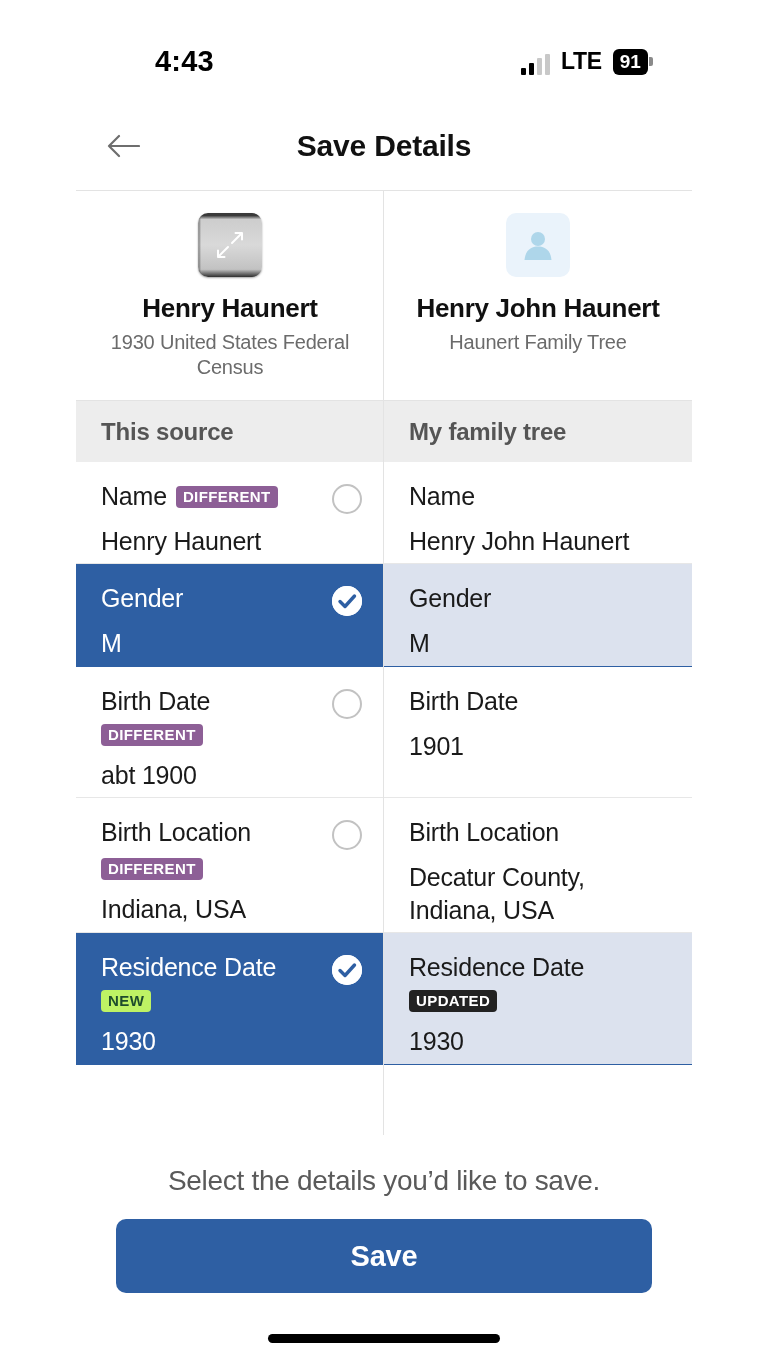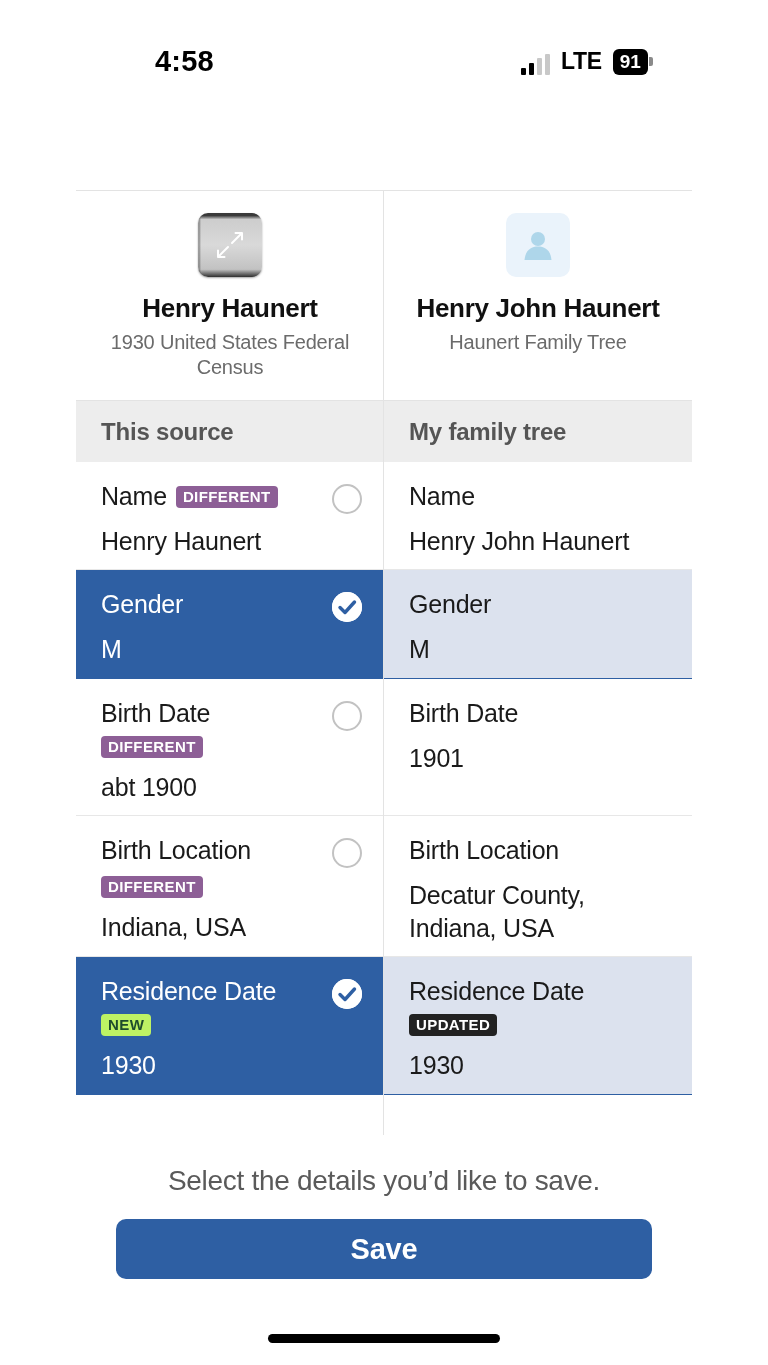--- a/index.html
+++ b/index.html
@@ -90,21 +90,21 @@
 
   
   .colhead { display:flex; width:100%; background:#ededed; border-top:1px solid #e3e3e3; }
   .colhead div {
     width:50%; padding:17px 0 16px 25px;
     font-size:24px; font-weight:bold; color:#555; letter-spacing:-0.2px;
   }
 
   
   .row { display:flex; width:100%; border-bottom:1px solid #e7e7e7; position:relative; }
-  .cell { width:50%; padding:20px 25px 12px 25px; position:relative; }
+  .cell { width:50%; padding:20px 25px 6px 25px; position:relative; }
   .cell.left { padding-right:64px; }
   .label-line { display:flex; align-items:center; flex-wrap:wrap; gap:9px; row-gap:7px; }
   .field-label { font-size:25px; color:#1a1a1a; letter-spacing:-0.2px; }
   .field-value { margin-top:14px; font-size:25px; color:#1a1a1a; letter-spacing:-0.2px; line-height:1.3; }
 
   .badge {
     display:inline-block; font-size:15px; font-weight:bold; letter-spacing:0.4px;
     padding:3px 7px 4px 7px; border-radius:4px; line-height:1; white-space:nowrap;
     position:relative; top:1px;
   }
@@ -128,52 +128,60 @@
   .row.selected .cell.left .field-value { color:#ffffff; }
   .row.selected { border-bottom:1px solid #2e5fa3; }
 
   
   .footer { position:absolute; left:0; right:0; bottom:0; height:230px; background:#fff; }
   .hint {
     text-align:center; font-size:28px; color:#5a5a5a; letter-spacing:-0.3px;
     padding-top:30px;
   }
   .savebtn {
-    display:block; width:536px; height:60px; margin:22px auto 0 auto;
+    display:block; width:536px; height:74px; margin:22px auto 0 auto;
     background:#2e5fa3; color:#fff; border:none; border-radius:10px;
     font-family:"Liberation Sans", sans-serif;
     font-size:29px; font-weight:bold; letter-spacing:-0.2px; cursor:pointer;
   }
   .homebar {
     position:absolute; left:50%; transform:translateX(-50%); bottom:22px;
     width:232px; height:9px; border-radius:5px; background:#000;
   }
 </style>
 </head>
 <body>
 
 <div class="phone">
 
   <div class="statusbar">
-    <div class="sb-time">4:58</div>
+    <div class="sb-time">4:43</div>
     <div class="sb-right">
       <span class="sig">
           <i></i>
           <i></i>
           <i></i>
           <i></i>
         </span>
       <span class="lte">LTE</span>
       <span class="battwrap">
         <span class="batt">91</span>
         <span class="battcap"></span>
       </span>
     </div>
   </div>
 
+  <div class="navbar">
+    <div class="backbtn">
+      <svg width="34" height="26" viewBox="0 0 34 26">
+        <path d="M13 3 L3 13 L13 23 M3 13 L33 13" fill="none" stroke="#6e6e6e" stroke-width="2.2" stroke-linecap="round" stroke-linejoin="round"></path>
+      </svg>
+    </div>
+    <div class="nav-title">Save Details</div>
+  </div>
 
   <div class="panel">
     <div class="vdivider"></div>
 
     <div class="cards">
       <div class="card">
         <div class="thumb-doc">
           <svg width="34" height="34" viewBox="0 0 34 34">
             <path d="M19 15 L29 5 M22.5 5 H29 V11.5" fill="none" stroke="#fff" stroke-width="2" stroke-linecap="round" stroke-linejoin="round"></path>
             <path d="M15 19 L5 29 M11.5 29 H5 V22.5" fill="none" stroke="#fff" stroke-width="2" stroke-linecap="round" stroke-linejoin="round"></path>

